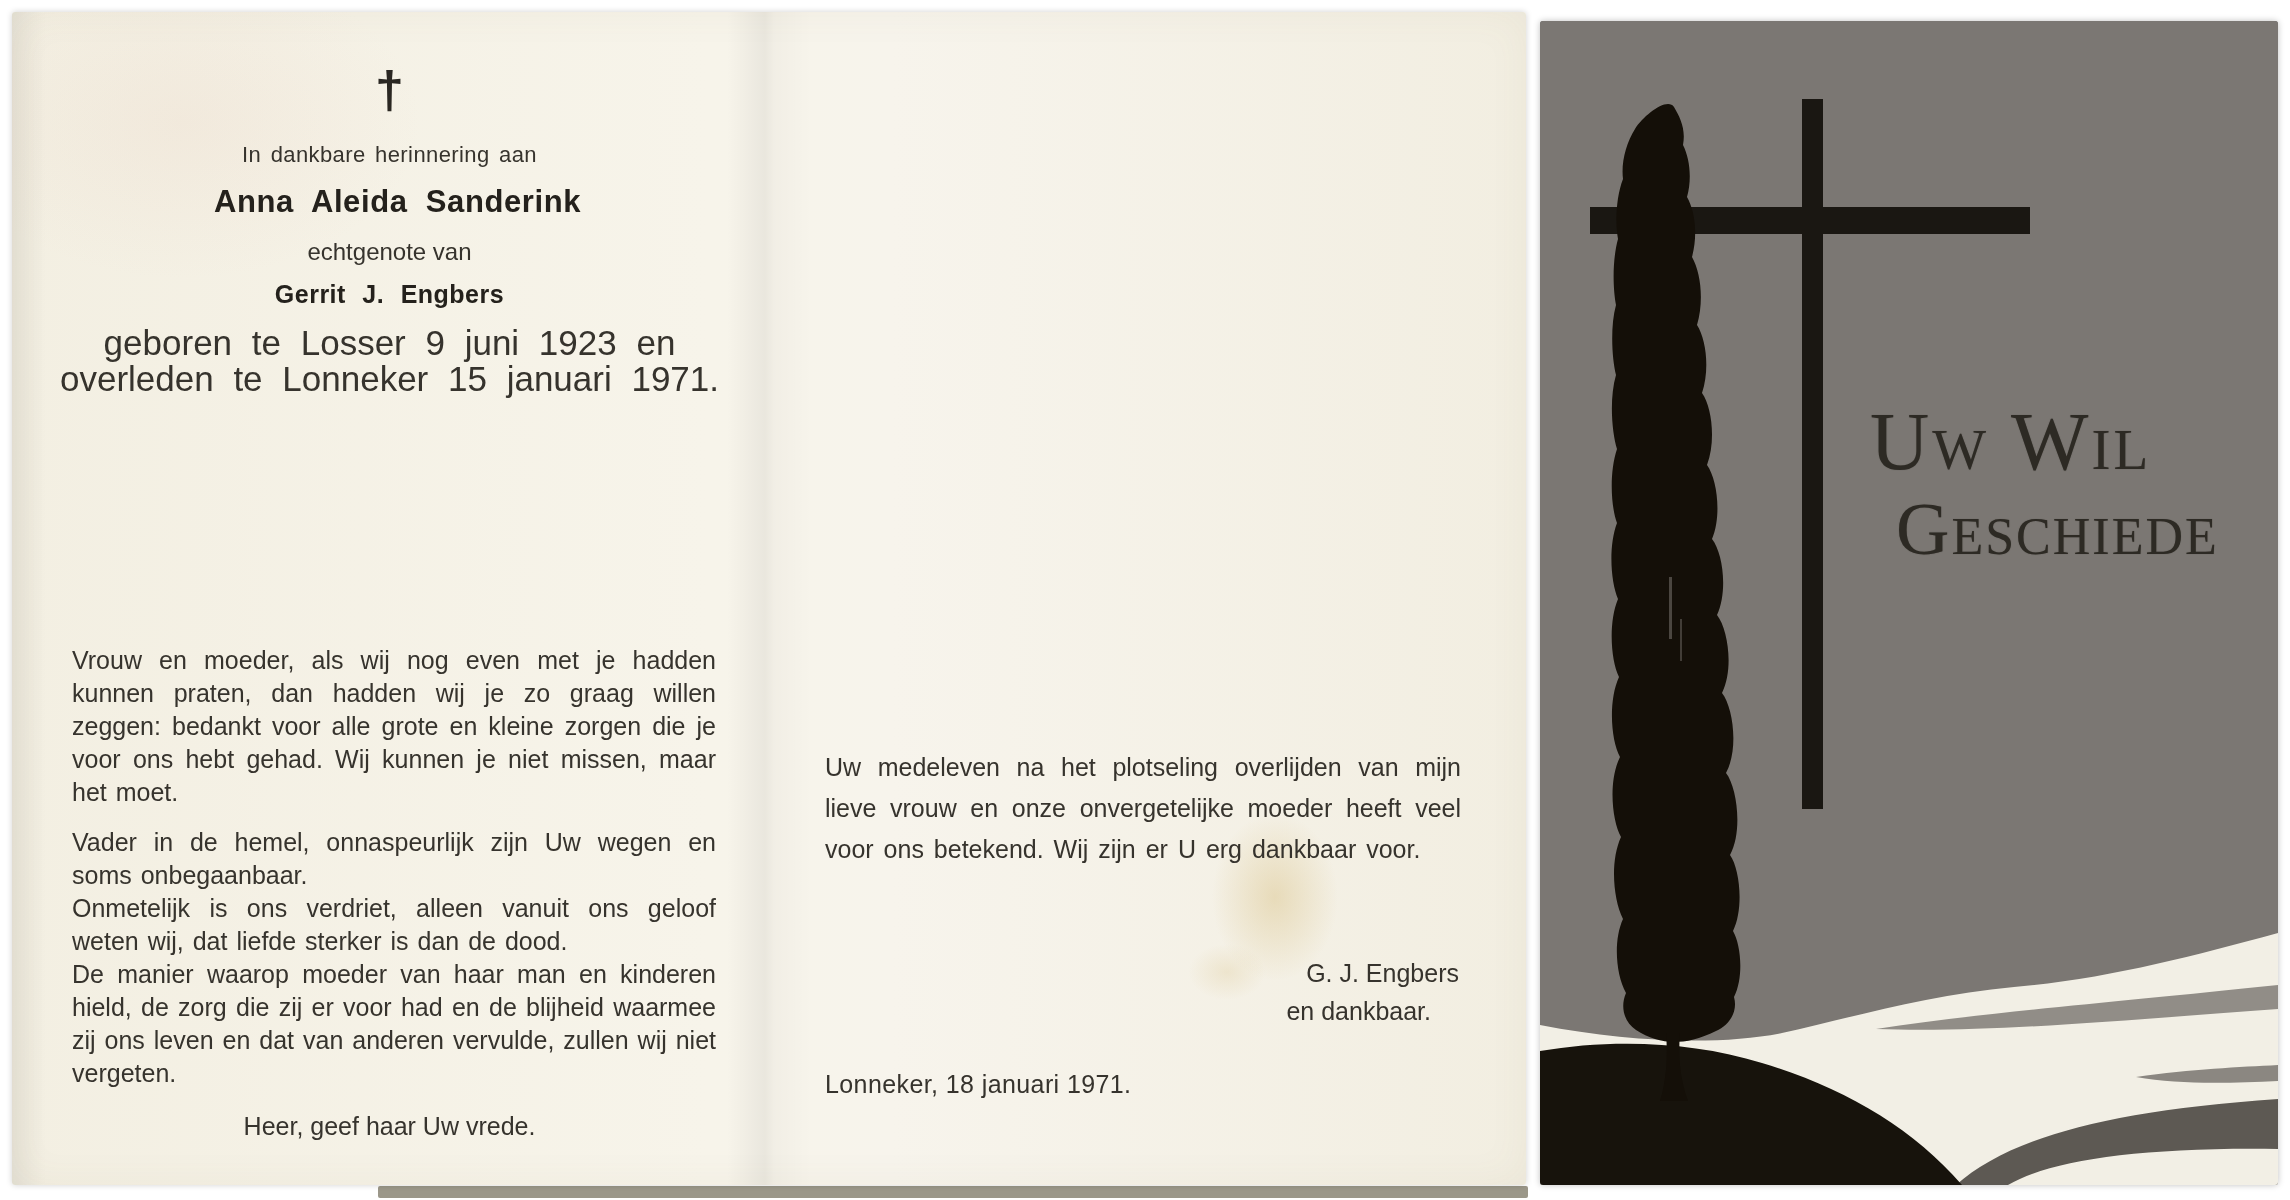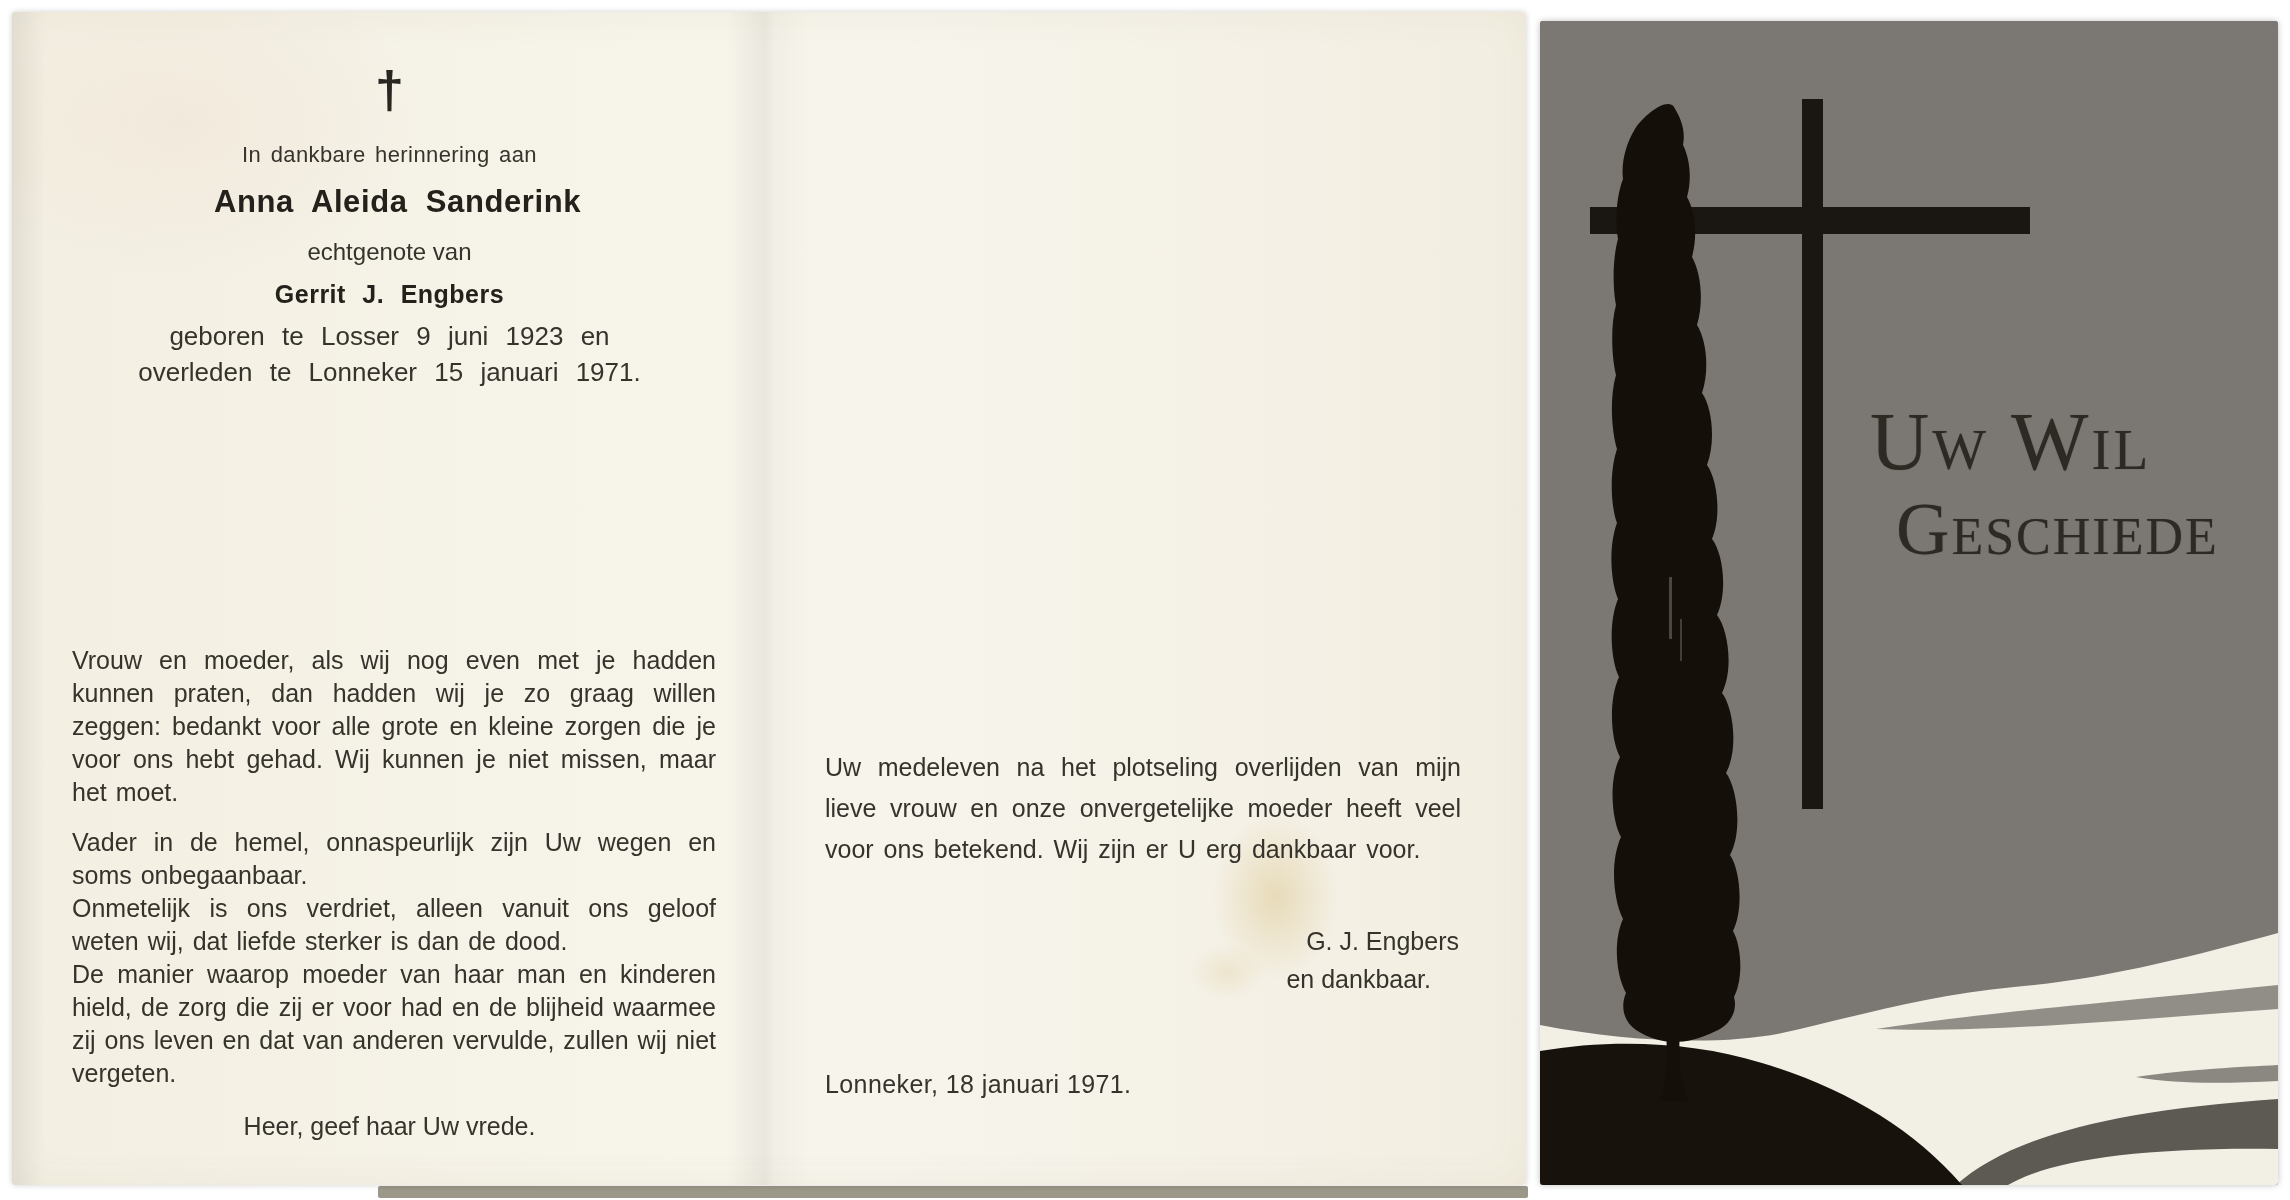--- a/index.html
+++ b/index.html
@@ -28,34 +28,34 @@
   }
   .panel{position:absolute;top:0;height:100%;}
   .panel-left{left:0;width:755px;text-align:center;}
   .panel-middle{left:755px;width:759px;}
   
   .cross-glyph{margin:0;padding-top:52px;font-size:52px;line-height:52px;color:#2a2722;font-weight:bold;}
   .intro-line{margin:26px 0 0 0;font-size:22px;letter-spacing:0.4px;word-spacing:3px;}
   .deceased-name{margin:16px 0 0 16px;font-size:31px;font-weight:bold;color:#24211c;letter-spacing:0.6px;word-spacing:9px;}
   .relation-line{margin:18px 0 0 0;font-size:24px;}
   .spouse-name{margin:14px 0 0 0;font-size:25px;font-weight:bold;color:#24211c;letter-spacing:0.5px;word-spacing:9px;}
-  .dates-block{margin:9px 0 0 0;font-size:26px;line-height:36px;word-spacing:10px;}
+  .dates-block{margin:16px 0 0 0;font-size:35px;line-height:36px;word-spacing:10px;}
   .memorial-text{
     position:absolute;left:60px;top:632px;width:644px;
     text-align:justify;font-size:25px;line-height:33px;word-spacing:2px;
   }
   .memorial-text p{margin:0;}
   .memorial-text p.gap{margin-bottom:17px;}
   .closing-line{position:absolute;left:0;top:1100px;width:100%;text-align:center;font-size:25px;margin:0;}
   
   .thanks-text{
     position:absolute;left:58px;top:735px;width:636px;margin:0;
     text-align:justify;font-size:25px;line-height:41px;word-spacing:3px;
   }
-  .signature-block{position:absolute;right:67px;top:910px;text-align:right;font-size:25px;line-height:38px;}
+  .signature-block{position:absolute;right:67px;top:942px;text-align:right;font-size:25px;line-height:38px;}
   .signature-block p{margin:0;}
   .signature-block .sig2{padding-right:28px;}
   .dateline{position:absolute;left:58px;top:1058px;margin:0;font-size:25px;letter-spacing:0.4px;}
   
   .cover{
     position:absolute;left:1540px;top:21px;width:738px;height:1164px;z-index:2;
     background:#7b7773;border-radius:3px;overflow:hidden;
     box-shadow:0 0 6px rgba(0,0,0,0.25), inset 0 0 60px rgba(0,0,0,0.07);
   }
   .cover svg{position:absolute;left:0;top:0;display:block;}

